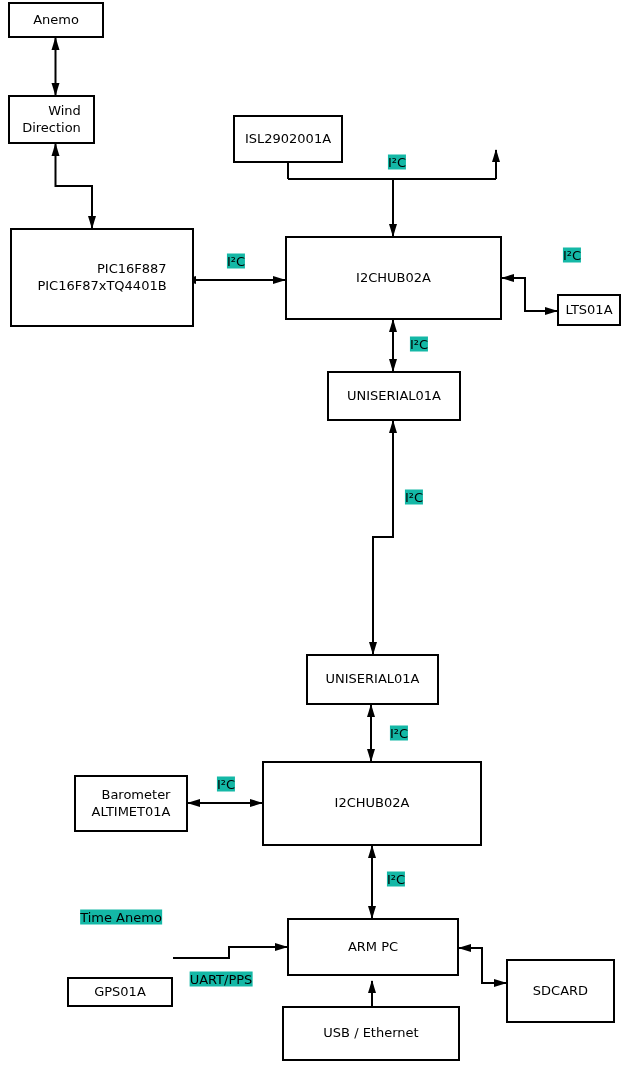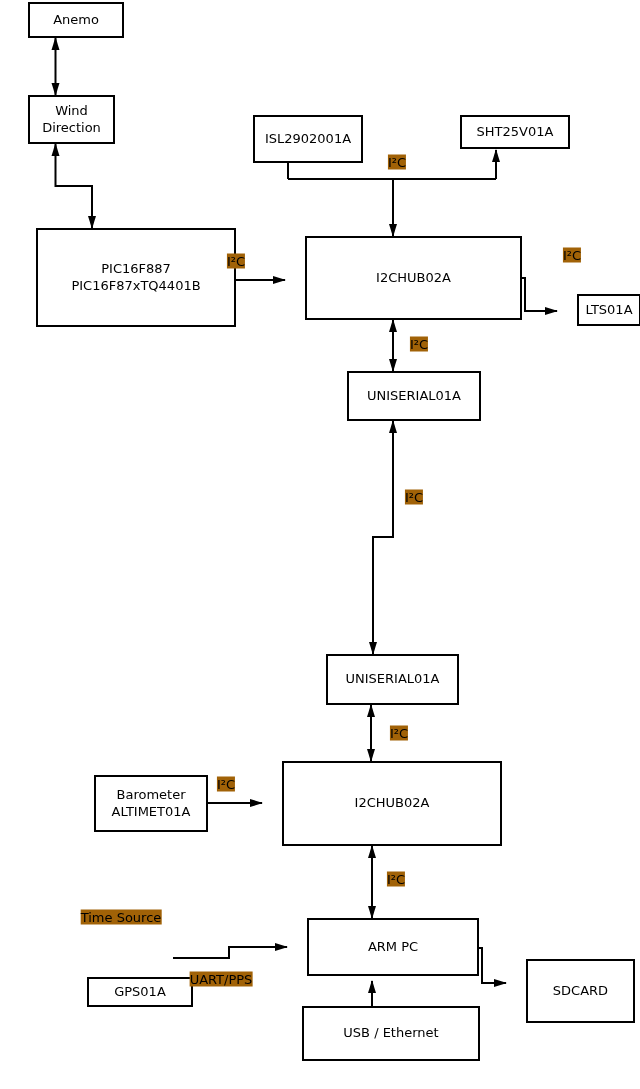--- a/index.html
+++ b/index.html
@@ -14,30 +14,29 @@
   }
   .edges{position:absolute;left:0;top:0;width:640px;height:1089px;}
   .node{
     position:absolute;
     box-sizing:border-box;
     border:2px solid #000000;
     background:#ffffff;
     display:flex;
     align-items:center;
     justify-content:center;
-    text-align:center;
+    text-align:right;
     white-space:pre-line;
     line-height:1.25;
-    margin-left:20px;
   }
   .elabel{
     position:absolute;
     transform:translate(-50%,-50%);
     white-space:nowrap;
-    background:#a16207;
+    background:#14b8a6;
     text-align:right;
   }
 </style>
 </head>
 <body>
 
 <div class="canvas">
 
   <svg class="edges" width="640" height="1089" viewBox="0 0 640 1089" xmlns="http://www.w3.org/2000/svg">
     <defs>
@@ -63,26 +62,25 @@
       <path d="M459 948 L482 948 L482 983 L506 983" marker-start="url(#ah)" marker-end="url(#ah)"></path>
       <path d="M372 981 L372 1031" marker-start="url(#ah)" marker-end="url(#ah)"></path>
     </g>
   </svg>
 
   <div class="node" style="left:8px;top:2px;width:96px;height:36px">Anemo</div>
 
   <div class="node" style="left:8px;top:95px;width:87px;height:49px">Wind
 Direction</div>
 
-  <div class="node" style="left:16px;top:228px;width:200px;height:99px">PIC16F887
+  <div class="node" style="left:10px;top:228px;width:184px;height:99px">PIC16F887
 PIC16F87xTQ4401B</div>
 
   <div class="node" style="left:233px;top:115px;width:110px;height:48px">ISL2902001A</div>
 
-  <div class="node" style="left:440px;top:115px;width:110px;height:34px">SHT25V01A</div>
 
   <div class="node" style="left:285px;top:236px;width:217px;height:84px">I2CHUB02A</div>
 
   <div class="node" style="left:557px;top:294px;width:64px;height:32px">LTS01A</div>
 
   <div class="node" style="left:327px;top:371px;width:134px;height:50px">UNISERIAL01A</div>
 
   <div class="node" style="left:306px;top:654px;width:133px;height:51px">UNISERIAL01A</div>
 
   <div class="node" style="left:262px;top:761px;width:220px;height:85px">I2CHUB02A</div>
@@ -107,17 +105,17 @@
   <div class="elabel" style="left:419px;top:344px">I²C</div>
 
   <div class="elabel" style="left:414px;top:497px">I²C</div>
 
   <div class="elabel" style="left:399px;top:733px">I²C</div>
 
   <div class="elabel" style="left:226px;top:784px">I²C</div>
 
   <div class="elabel" style="left:396px;top:879px">I²C</div>
 
-  <div class="elabel" style="left:121px;top:917px">Time Source</div>
+  <div class="elabel" style="left:121px;top:917px">Time Anemo</div>
 
   <div class="elabel" style="left:221px;top:979px">UART/PPS</div>
 
 </div>
 
 </body></html>

